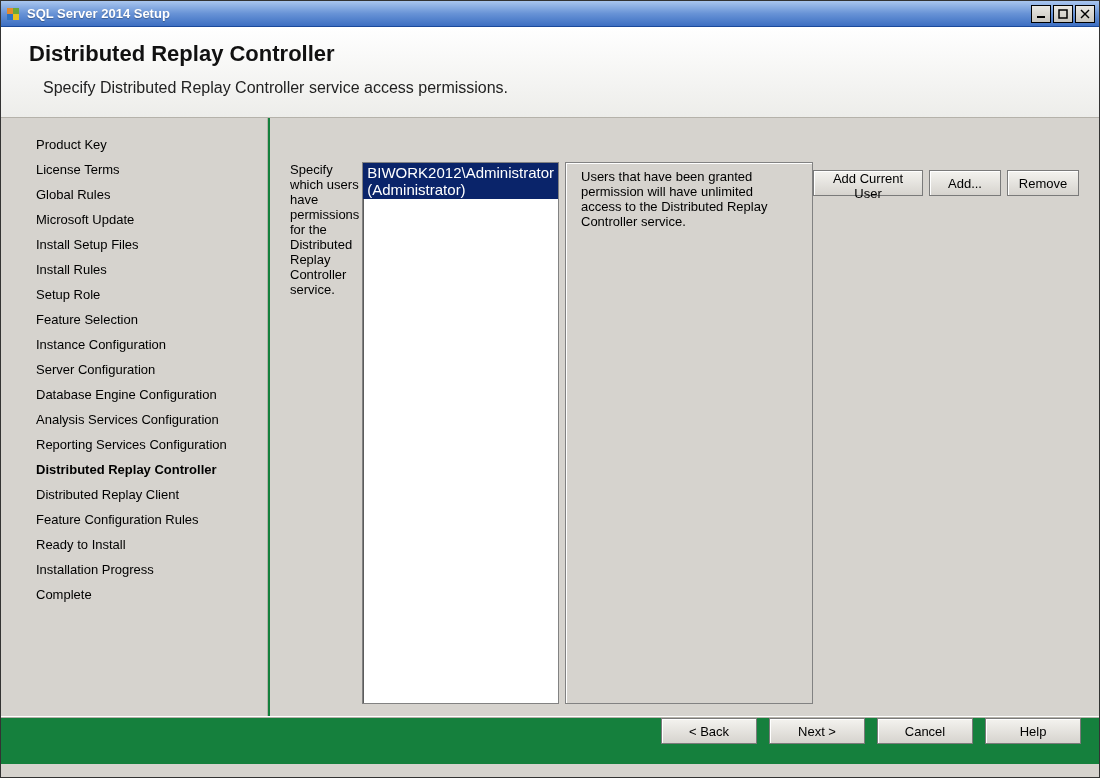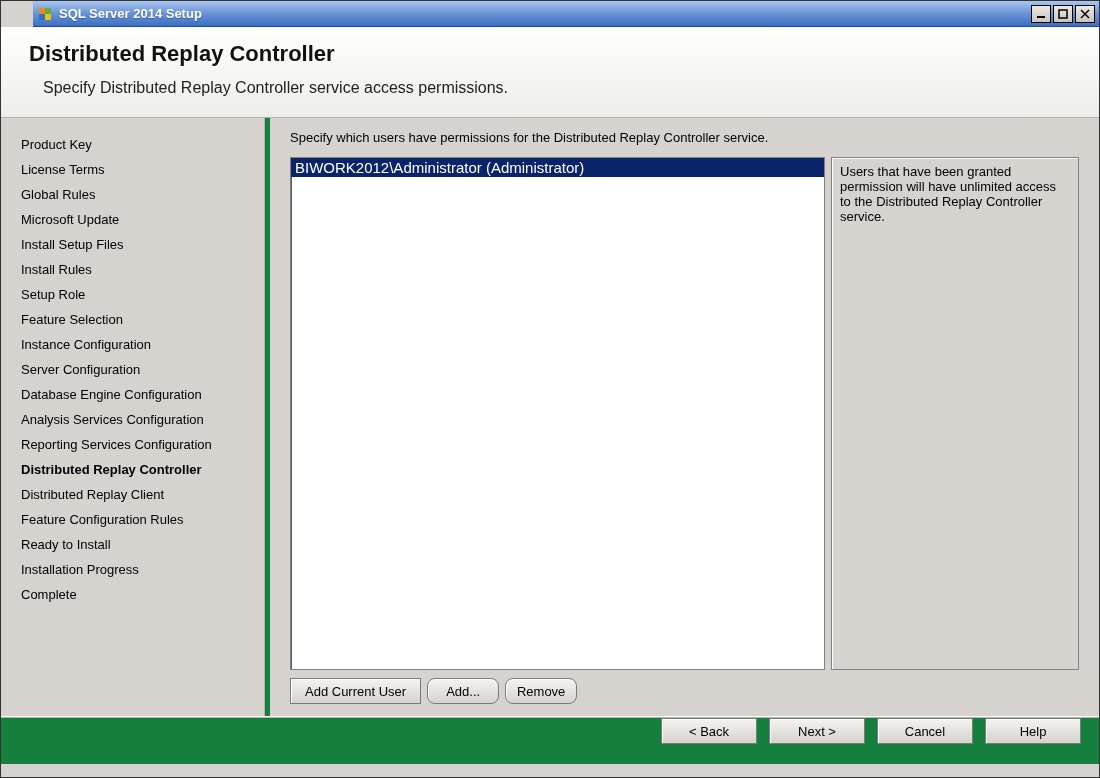--- a/index.html
+++ b/index.html
@@ -13,21 +13,20 @@
       overflow: hidden;
       border: 1px solid #333;
     }
     .titlebar {
       height: 26px;
       background: linear-gradient(to bottom, #a9c6ef 0%, #6893d6 50%, #3d6fc2 100%);
       display: flex;
       align-items: center;
       padding: 0 4px;
       border-bottom: 1px solid #1b4a9b;
-      margin-left: 32px;
     }
     .titlebar .app-icon {
       width: 16px;
       height: 16px;
       margin-right: 6px;
       display: flex;
       align-items: center;
       justify-content: center;
       flex-shrink: 0;
     }
@@ -70,42 +69,43 @@
       margin-left: 14px;
     }
 
     .body-region {
       display: flex;
       height: 598px;
       background: #D6D3CE;
     }
     .sidebar {
       width: 269px;
-      border-right: 5px solid #15803d;
-      padding: 14px 4px 14px 20px;
+      border-right: 2px solid #15803d;
+      padding: 14px 4px 14px 35px;
       background: #D6D3CE;
       box-shadow: inset -1px 0 0 #B5B2AA;
     }
     .sidebar .nav-item {
       font-size: 13px;
       line-height: 25px;
       color: #000;
       cursor: pointer;
       white-space: nowrap;
     }
     .sidebar .nav-item.current {
       font-weight: bold;
     }
 
     .main-pane {
       flex: 1;
       padding: 12px 20px 12px 20px;
       display: flex;
-      flex-direction: column;
-      background: #D6D3CE;
+      flex-direction: row;
+      background: #D6D3CE;
+      margin-top: 32px;
     }
     .main-caption {
       font-size: 13px;
       color: #000;
       margin-bottom: 12px;
     }
     .perm-row {
       display: flex;
       gap: 6px;
       flex: 1;
@@ -123,42 +123,42 @@
       color: #fff;
       font-size: 15px;
       padding: 1px 4px;
       cursor: default;
     }
     .info-panel {
       width: 248px;
       background: #D6D3CE;
       border: 1px solid #828282;
       box-shadow: inset 1px 1px 0 #fff;
-      padding: 6px 8px;
+      padding: 6px 15px;
       font-size: 13px;
       color: #000;
     }
     .perm-actions {
       margin-top: 8px;
       display: flex;
       gap: 6px;
     }
     .btn {
       min-width: 92px;
       height: 26px;
       background: linear-gradient(to bottom, #f4f3ef 0%, #D6D3CE 100%);
       border: 1px solid #7a7a7a;
       box-shadow: inset 1px 1px 0 #fff;
       font-size: 13px;
       color: #000;
       cursor: pointer;
       padding: 0 14px;
       text-align: center;
     }
-    .btn-small { min-width: 72px; padding: 0 4px; border-radius: 8px; }
+    .btn-small { min-width: 72px; padding: 0 4px; }
     .btn-large { min-width: 110px; }
 
     .footer-sep {
       height: 2px;
       background: #B5B2AA;
       border-top: 1px solid #fff;
     }
     .footer-region {
       height: 46px;
       background: #15803d;

